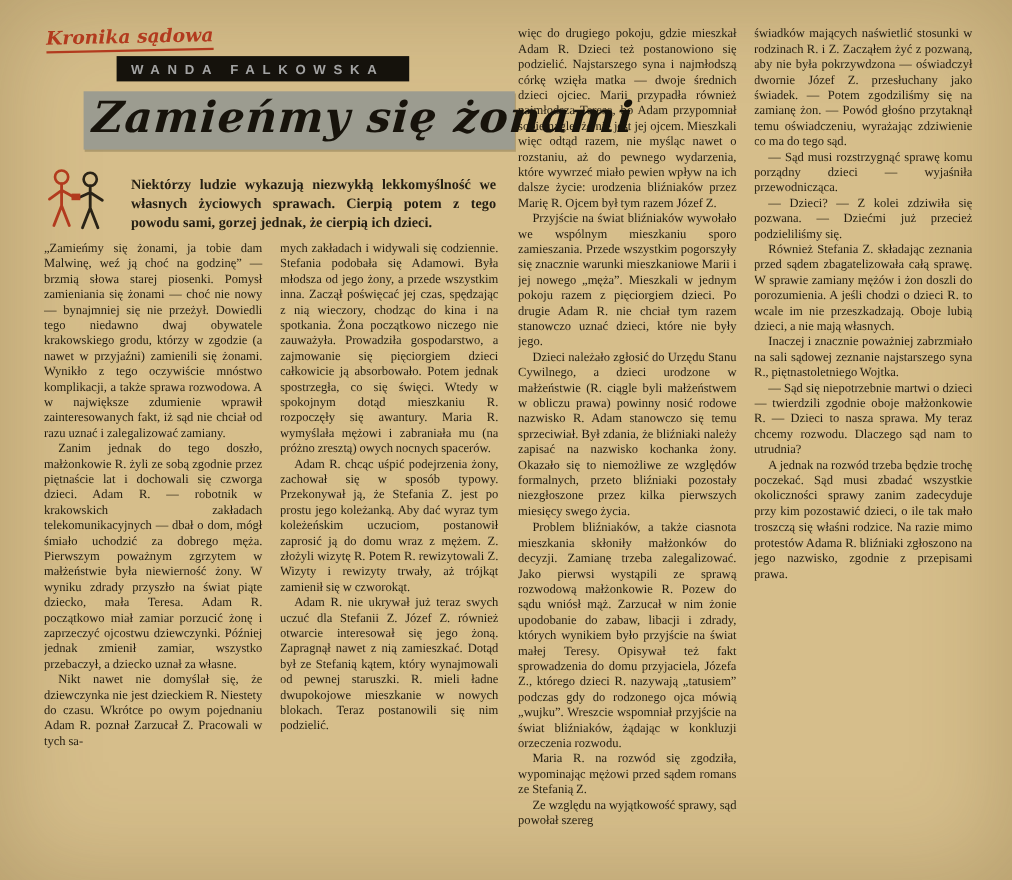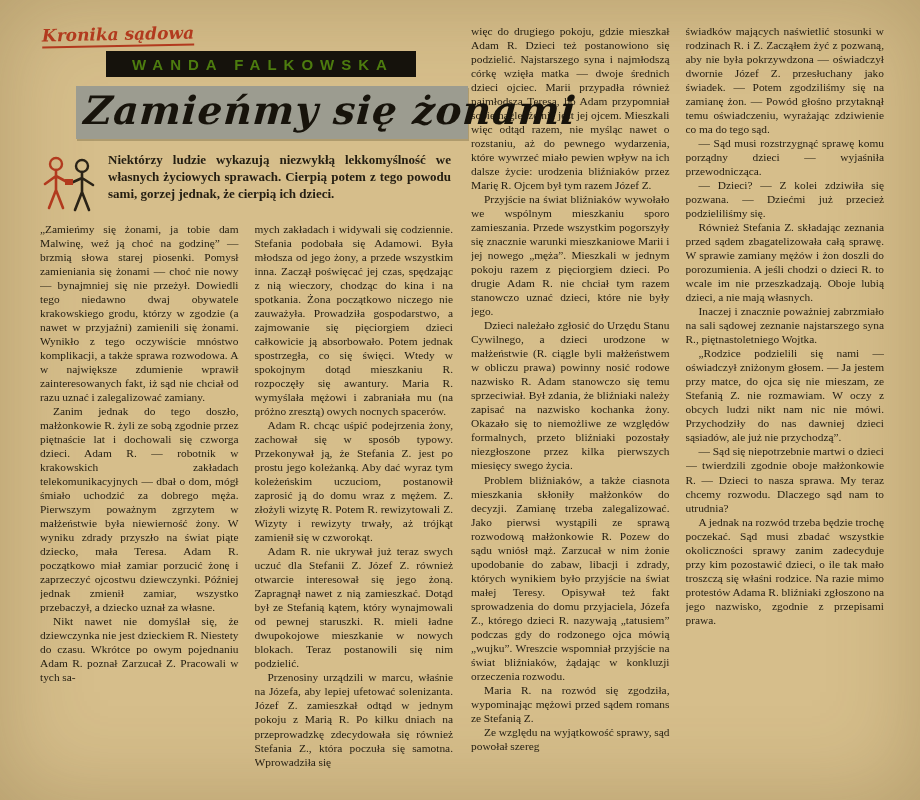--- a/index.html
+++ b/index.html
@@ -28,45 +28,45 @@
     font-size:17px; color:var(--red,#b23a1e);
     border-bottom:2px solid var(--red,#b23a1e);
     padding-bottom:1px;
     transform:rotate(-1.2deg);
     margin-left:2px;
   }
 
   .author-bar {
     display:block; width:max-content;
     margin:4px 0 0 66px;
-    background:#15120c; color:#4d7c0f;
+    background:#15120c; color:#a3a3a3;
     font-family:"Liberation Sans", sans-serif;
-    font-weight:bold; font-size:15px;
+    font-weight:bold; font-size:12px;
     letter-spacing:7px;
-    padding:5px 22px 4px 26px;
+    padding:5px 22px 4px 13px;
   }
 
   .title-box {
     margin:9px 0 0 36px;
     width:392px;
     background:var(--titlebg,#9c9c90);
     box-shadow: 1px 2px 0 rgba(60,50,20,.25);
     padding:4px 8px 8px;
     text-align:center;
   }
   .title {
     font-family:"DejaVu Serif", serif;
     font-style:italic; font-weight:bold;
     font-size:39px; line-height:1.05;
     color:#17130b; letter-spacing:1px;
     transform:skewX(-4deg);
     white-space:nowrap;
   }
 
-  .lead-row { display:flex; gap:10px; margin-top:13px; align-items:flex-start; }
+  .lead-row { display:flex; gap:21px; margin-top:13px; align-items:flex-end; }
   .figures { flex:0 0 58px; height:62px; }
   .lead {
     font-weight:bold; font-size:13px; line-height:1.3;
     text-align:justify; hyphens:auto; -webkit-hyphens:auto;
     padding-right:2px;
   }
 
   
   .cols { display:flex; gap:16px; flex:1 1 0; min-height:0; overflow:hidden; }
   .col {
@@ -116,41 +116,39 @@
     <div class="cols">
       <div class="col">
           <p class="para">„Zamieńmy się żonami, ja tobie dam Malwinę, weź ją choć na godzinę” — brzmią słowa starej piosenki. Pomysł zamieniania się żonami — choć nie nowy — bynajmniej się nie przeżył. Dowiedli tego niedawno dwaj obywatele krakowskiego grodu, którzy w zgodzie (a nawet w przyjaźni) zamienili się żonami. Wynikło z tego oczywiście mnóstwo komplikacji, a także sprawa rozwodowa. A w największe zdumienie wprawił zainteresowanych fakt, iż sąd nie chciał od razu uznać i zalegalizować zamiany.</p>
           <p class="para">Zanim jednak do tego doszło, małżonkowie R. żyli ze sobą zgodnie przez piętnaście lat i dochowali się czworga dzieci. Adam R. — robotnik w krakowskich zakładach telekomunikacyjnych — dbał o dom, mógł śmiało uchodzić za dobrego męża. Pierwszym poważnym zgrzytem w małżeństwie była niewierność żony. W wyniku zdrady przyszło na świat piąte dziecko, mała Teresa. Adam R. początkowo miał zamiar porzucić żonę i zaprzeczyć ojcostwu dziewczynki. Później jednak zmienił zamiar, wszystko przebaczył, a dziecko uznał za własne.</p>
           <p class="para">Nikt nawet nie domyślał się, że dziewczynka nie jest dzieckiem R. Niestety do czasu. Wkrótce po owym pojednaniu Adam R. poznał Zarzucał Z. Pracowali w tych sa-</p>
         </div>
       <div class="col">
           <p class="para">mych zakładach i widywali się codziennie. Stefania podobała się Adamowi. Była młodsza od jego żony, a przede wszystkim inna. Zaczął poświęcać jej czas, spędzając z nią wieczory, chodząc do kina i na spotkania. Żona początkowo niczego nie zauważyła. Prowadziła gospodarstwo, a zajmowanie się pięciorgiem dzieci całkowicie ją absorbowało. Potem jednak spostrzegła, co się święci. Wtedy w spokojnym dotąd mieszkaniu R. rozpoczęły się awantury. Maria R. wymyślała mężowi i zabraniała mu (na próżno zresztą) owych nocnych spacerów.</p>
           <p class="para">Adam R. chcąc uśpić podejrzenia żony, zachował się w sposób typowy. Przekonywał ją, że Stefania Z. jest po prostu jego koleżanką. Aby dać wyraz tym koleżeńskim uczuciom, postanowił zaprosić ją do domu wraz z mężem. Z. złożyli wizytę R. Potem R. rewizytowali Z. Wizyty i rewizyty trwały, aż trójkąt zamienił się w czworokąt.</p>
           <p class="para">Adam R. nie ukrywał już teraz swych uczuć dla Stefanii Z. Józef Z. również otwarcie interesował się jego żoną. Zapragnął nawet z nią zamieszkać. Dotąd był ze Stefanią kątem, który wynajmowali od pewnej staruszki. R. mieli ładne dwupokojowe mieszkanie w nowych blokach. Teraz postanowili się nim podzielić.</p>
-          <p class="para">Przenosiny urządzili w marcu, właśnie na Józefa, aby lepiej ufetować solenizanta. Józef Z. zamieszkał odtąd w jednym pokoju z Marią R. Po kilku dniach na przeprowadzkę zdecydowała się również Stefania Z., która poczuła się samotna. Wprowadziła się</p>
         </div>
     </div>
   </div>
 
   <div class="half">
     <div class="cols">
       <div class="col">
           <p class="para">więc do drugiego pokoju, gdzie mieszkał Adam R. Dzieci też postanowiono się podzielić. Najstarszego syna i najmłodszą córkę wzięła matka — dwoje średnich dzieci ojciec. Marii przypadła również najmłodsza Teresa, bo Adam przypomniał sobie nagle, że nie jest jej ojcem. Mieszkali więc odtąd razem, nie myśląc nawet o rozstaniu, aż do pewnego wydarzenia, które wywrzeć miało pewien wpływ na ich dalsze życie: urodzenia bliźniaków przez Marię R. Ojcem był tym razem Józef Z.</p>
           <p class="para">Przyjście na świat bliźniaków wywołało we wspólnym mieszkaniu sporo zamieszania. Przede wszystkim pogorszyły się znacznie warunki mieszkaniowe Marii i jej nowego „męża”. Mieszkali w jednym pokoju razem z pięciorgiem dzieci. Po drugie Adam R. nie chciał tym razem stanowczo uznać dzieci, które nie były jego.</p>
           <p class="para">Dzieci należało zgłosić do Urzędu Stanu Cywilnego, a dzieci urodzone w małżeństwie (R. ciągle byli małżeństwem w obliczu prawa) powinny nosić rodowe nazwisko R. Adam stanowczo się temu sprzeciwiał. Był zdania, że bliźniaki należy zapisać na nazwisko kochanka żony. Okazało się to niemożliwe ze względów formalnych, przeto bliźniaki pozostały niezgłoszone przez kilka pierwszych miesięcy swego życia.</p>
           <p class="para">Problem bliźniaków, a także ciasnota mieszkania skłoniły małżonków do decyzji. Zamianę trzeba zalegalizować. Jako pierwsi wystąpili ze sprawą rozwodową małżonkowie R. Pozew do sądu wniósł mąż. Zarzucał w nim żonie upodobanie do zabaw, libacji i zdrady, których wynikiem było przyjście na świat małej Teresy. Opisywał też fakt sprowadzenia do domu przyjaciela, Józefa Z., którego dzieci R. nazywają „tatusiem” podczas gdy do rodzonego ojca mówią „wujku”. Wreszcie wspomniał przyjście na świat bliźniaków, żądając w konkluzji orzeczenia rozwodu.</p>
           <p class="para">Maria R. na rozwód się zgodziła, wypominając mężowi przed sądem romans ze Stefanią Z.</p>
           <p class="para">Ze względu na wyjątkowość sprawy, sąd powołał szereg</p>
         </div>
       <div class="col">
           <p class="para">świadków mających naświetlić stosunki w rodzinach R. i Z. Zacząłem żyć z pozwaną, aby nie była pokrzywdzona — oświadczył dwornie Józef Z. przesłuchany jako świadek. — Potem zgodziliśmy się na zamianę żon. — Powód głośno przytaknął temu oświadczeniu, wyrażając zdziwienie co ma do tego sąd.</p>
           <p class="para">— Sąd musi rozstrzygnąć sprawę komu porządny dzieci — wyjaśniła przewodnicząca.</p>
           <p class="para">— Dzieci? — Z kolei zdziwiła się pozwana. — Dziećmi już przecież podzieliliśmy się.</p>
           <p class="para">Również Stefania Z. składając zeznania przed sądem zbagatelizowała całą sprawę. W sprawie zamiany mężów i żon doszli do porozumienia. A jeśli chodzi o dzieci R. to wcale im nie przeszkadzają. Oboje lubią dzieci, a nie mają własnych.</p>
           <p class="para">Inaczej i znacznie poważniej zabrzmiało na sali sądowej zeznanie najstarszego syna R., piętnastoletniego Wojtka.</p>
-          <p class="para">„Rodzice podzielili się nami — oświadczył zniżonym głosem. — Ja jestem przy matce, do ojca się nie mieszam, ze Stefanią Z. nie rozmawiam. W oczy z obcych ludzi nikt nam nic nie mówi. Przychodziły do nas dawniej dzieci sąsiadów, ale już nie przychodzą”.</p>
           <p class="para">— Sąd się niepotrzebnie martwi o dzieci — twierdzili zgodnie oboje małżonkowie R. — Dzieci to nasza sprawa. My teraz chcemy rozwodu. Dlaczego sąd nam to utrudnia?</p>
           <p class="para">A jednak na rozwód trzeba będzie trochę poczekać. Sąd musi zbadać wszystkie okoliczności sprawy zanim zadecyduje przy kim pozostawić dzieci, o ile tak mało troszczą się właśni rodzice. Na razie mimo protestów Adama R. bliźniaki zgłoszono na jego nazwisko, zgodnie z przepisami prawa.</p>
         </div>
     </div>
   </div>
 
 </div>
 
 </body></html>

